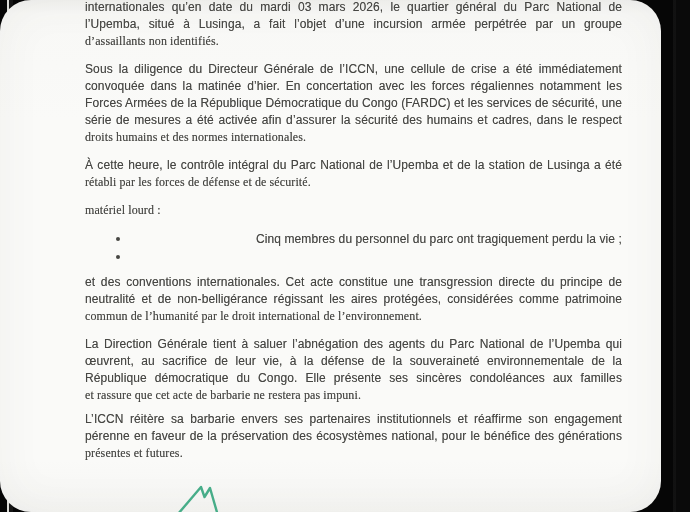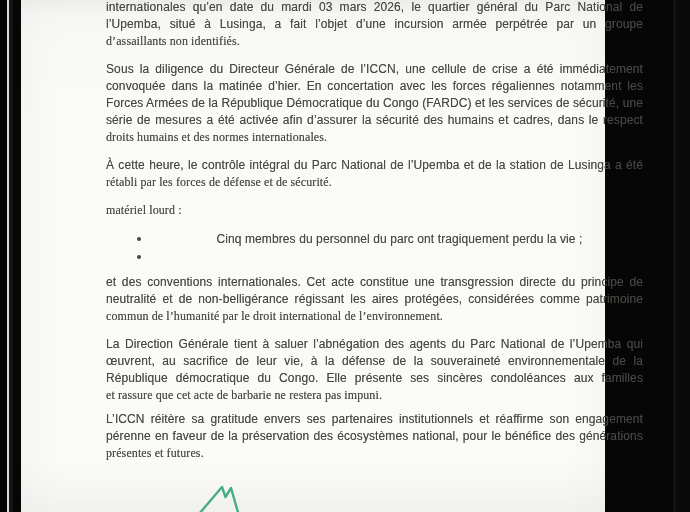--- a/index.html
+++ b/index.html
@@ -13,23 +13,24 @@
   .frame { position: absolute; inset: 0; }
   .strip-light {
     position: absolute; left: 7px; top: 0; width: 2px; height: 512px;
     background: #dcdcd8;
   }
   .strip-dark {
     position: absolute; left: 9px; top: 0; width: 4px; height: 512px;
     background: #151515;
   }
   .page {
-    position: absolute; left: 21px; top: 0; width: 584px; height: 512px;
+    position: absolute; left: 0; top: 0; width: 661px; height: 512px;
     background: linear-gradient(180deg, #f1f1ef 0px, #f8f8f6 14px, #fafaf8 120px, #fafaf8 460px, #f5f5f3 512px);
     box-shadow: inset 0 0 45px rgba(80,80,75,0.06);
+    border-radius: 31px;
   }
   .page-edge-right {
     position: absolute; right: 14px; top: 0; width: 3px; height: 512px;
     background: linear-gradient(90deg, rgba(120,120,115,0.10), rgba(40,40,40,0.35));
   }
   .bar-right {
     position: absolute; right: 0; top: 0; width: 14px; height: 512px;
     background: #0a0a0a;
   }
   .content {
@@ -44,21 +45,21 @@
   .block.bullets { margin: 10px 0 8px 0; }
   .block:last-child { margin-top: -4px; }
   .line {
     line-height: 17px; height: 17px; overflow: hidden;
     text-align: justify; text-align-last: justify;
     white-space: normal;
   }
   .line.para-end { text-align-last: left; font-family: Liberation Serif, serif; }
   .bullet-line {
     position: relative; line-height: 18px; height: 18px;
-    padding-left: 50px; text-align: center;
+    padding-left: 50px; text-align: right;
   }
   .bullet-dot {
     position: absolute; left: 31px; top: 7px;
     width: 4px; height: 4px; border-radius: 50%;
     background: #464643;
   }
   .pen-mark {
     position: absolute; left: 171px; top: 482px;
     width: 52px; height: 32px;
     overflow: visible;
@@ -101,21 +102,21 @@
           <div class="line">neutralité et de non-belligérance régissant les aires protégées, considérées comme patrimoine</div>
           <div class="line para-end">commun de l’humanité par le droit international de l’environnement.</div>
         </div>
         <div class="block paragraph">
           <div class="line">La Direction Générale tient à saluer l’abnégation des agents du Parc National de l’Upemba qui</div>
           <div class="line">œuvrent, au sacrifice de leur vie, à la défense de la souveraineté environnementale de la</div>
           <div class="line">République démocratique du Congo. Elle présente ses sincères condoléances aux familles éplorées</div>
           <div class="line para-end">et rassure que cet acte de barbarie ne restera pas impuni.</div>
         </div>
         <div class="block paragraph">
-          <div class="line">L’ICCN réitère sa gratitude envers ses partenaires institutionnels et réaffirme son engagement</div>
+          <div class="line">L’ICCN réitère sa barbarie envers ses partenaires institutionnels et réaffirme son engagement</div>
           <div class="line">pérenne en faveur de la préservation des écosystèmes national, pour le bénéfice des générations</div>
           <div class="line para-end">présentes et futures.</div>
         </div>
       </div>
 
     <svg class="pen-mark" viewBox="0 0 52 32" xmlns="http://www.w3.org/2000/svg">
       <path d="M7,32 C13,25 24,12 30,5 L33.5,15 L39,6 L46.5,32" fill="none" stroke="#2fa37a" stroke-width="2.4" stroke-linecap="round" stroke-linejoin="round" opacity="0.88"></path>
     </svg>
   </div>
 

